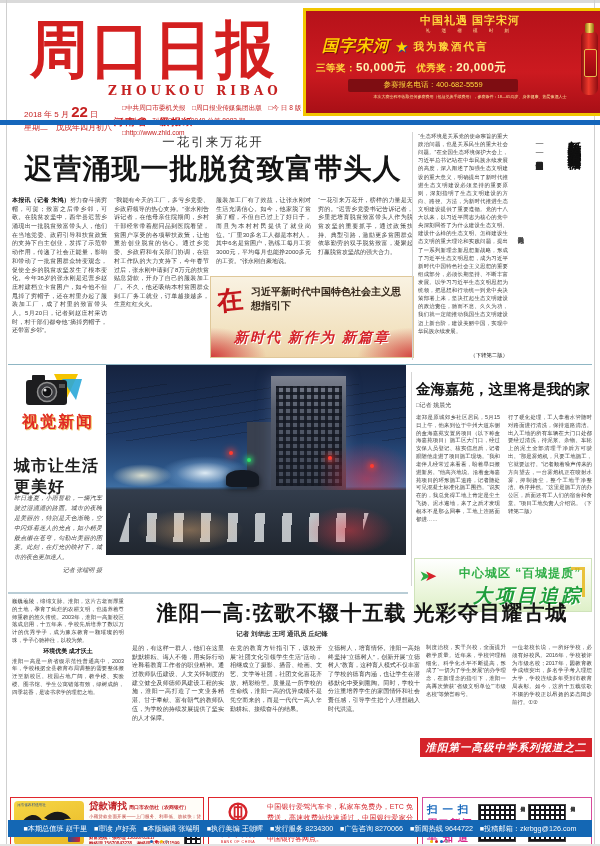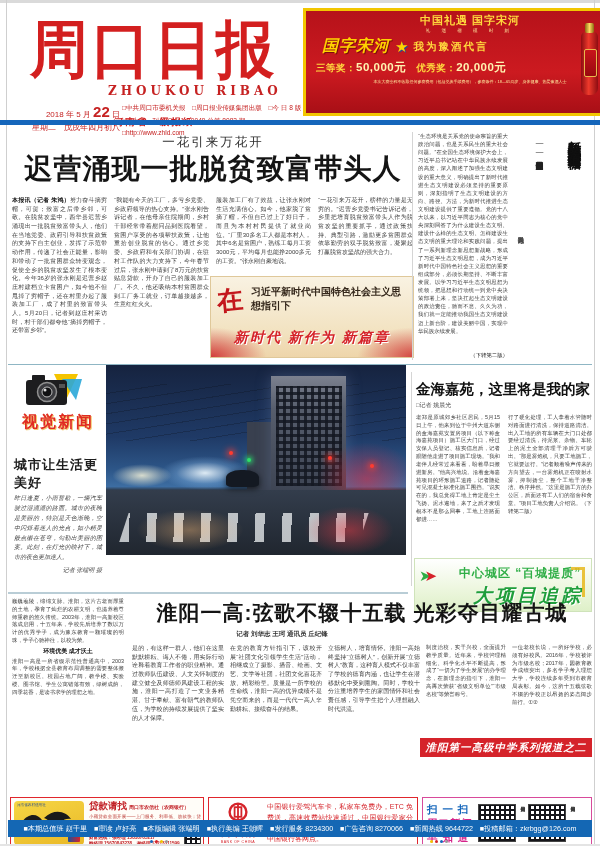--- a/index.html
+++ b/index.html
@@ -7,21 +7,21 @@
   body { font-family:"Liberation Sans","DejaVu Sans",sans-serif; background:#f7f7f5; position:relative; overflow:hidden; }
   .abs { position:absolute; }
   .page { position:absolute; inset:0; background:#fff; }
   .edge { position:absolute; top:0; bottom:0; width:1px; background:#cfcfcf; }
   .top-artifact { position:absolute; left:0; top:0; width:600px; height:3px; background:#dadada; }
   .bottom-artifact { position:absolute; left:0; bottom:0; width:600px; height:2px; background:#e4e4e4; }
 
   
   .mast-title { left:30px; top:8px; width:260px; font-family:"DejaVu Serif","Liberation Serif",serif; font-size:58px; font-weight:bold; color:#d31f1f; letter-spacing:4px; transform:scaleY(1.08); transform-origin:top left; }
   .mast-pinyin { left:108px; top:84px; font-family:"DejaVu Serif",serif; font-size:12px; font-weight:bold; color:#c62222; letter-spacing:4px; }
-  .date-block { left:12px; top:101px; width:108px; color:#c62222; font-size:8px; line-height:1.4;text-align:right; }
+  .date-block { left:24px; top:101px; width:108px; color:#c62222; font-size:8px; line-height:1.4; }
   .date-day { font-size:15px; font-weight:bold; }
   .info-block { left:122px; top:102px; width:180px; color:#c62222; font-size:6.6px; line-height:1.9; }
   .grade-row { left:8px; top:116px; width:292px; display:flex; align-items:center; gap:6px; }
   .grade-bar { flex:1; height:3px; background:#2a56a5; }
   .grade-label { font-size:9.5px; font-weight:bold; color:#cf1e1e; letter-spacing:2px; }
 
   
   .top-ad { left:303px; top:8px; width:334px; height:108px; border:3px solid #f2c600; background:linear-gradient(180deg,#b6121a,#cc1a20 60%,#a80f16); color:#ffd83d; overflow:hidden; }
   .ad-h1 { text-align:center; font-size:11px; font-weight:bold; margin-top:2px; letter-spacing:1px; }
   .ad-h2 { text-align:center; font-size:4.5px; letter-spacing:5px; color:#ffe9a0; }
@@ -68,21 +68,21 @@
   .eco-byline { position:absolute; left:98px; top:102px; height:90px; font-size:6.3px; color:#444; }
   .eco-body { position:absolute; left:0; top:2px; width:90px; height:218px; font-size:5.4px; line-height:1.5; text-align:justify; color:#3a3a3a; overflow:hidden; }
   .eco-jump { position:absolute; left:0; top:222px; width:90px; text-align:right; font-size:5.4px; color:#222; }
   .vdiv1 { left:412px; top:132px; width:1px; height:228px; background:#d5d5d5; }
   .hline1 { left:8px; top:364px; width:584px; height:1px; background:#8fb6c4; }
 
   
   .visual { left:12px; top:368px; width:396px; height:220px; }
   .cam-wrap { position:absolute; left:12px; top:2px; width:62px; height:40px; }
   .visual-logo { position:absolute; left:10px; top:44px; font-size:16px; font-weight:bold; color:#e02b22; letter-spacing:2px; text-shadow:1px 1px 0 #f2c96f; font-family:"DejaVu Serif",serif; }
-  .visual-title { position:absolute; left:2px; top:88px; width:92px; font-size:13px; font-weight:bold; color:#1d1d1d; letter-spacing:1px; }
+  .visual-title { position:absolute; left:2px; top:88px; width:92px; font-size:16px; font-weight:bold; color:#1d1d1d; letter-spacing:1px; }
   .visual-caption { position:absolute; left:2px; top:126px; width:88px; font-size:6px; font-style:italic; color:#474747; line-height:1.65; text-align:justify; }
   .visual-credit { text-align:right; margin-top:3px; font-style:italic; }
   .photo { position:absolute; left:94px; top:-3px; width:300px; height:190px; overflow:hidden; background:linear-gradient(180deg,#16233f 0%,#1f3a66 38%,#2d5688 55%,#3d6da2 64%,#2c3542 66%,#232a35 100%); }
   .ph-bldg { position:absolute; left:55%; top:6%; width:25%; height:60%; background:linear-gradient(180deg,#7c818f,#565d6c 30%,#3e4554); box-shadow:0 0 14px rgba(120,140,180,.35); }
   .ph-bldg:before { content:""; position:absolute; inset:8% 6% 4% 6%; background-image:repeating-linear-gradient(0deg,rgba(20,24,34,.85) 0 3px,transparent 3px 7px),repeating-linear-gradient(90deg,rgba(20,24,34,.85) 0 3px,transparent 3px 7px); }
   .ph-bldg2 { position:absolute; left:47%; top:30%; width:9%; height:36%; background:#39404f; }
   .ph-wires { position:absolute; left:0; top:10%; width:100%; height:30%; background:repeating-linear-gradient(171deg,transparent 0 9px,rgba(10,14,22,.5) 9px 10px); opacity:.5; }
   .ph-glow1 { position:absolute; left:18%; top:48%; width:30%; height:18%; background:radial-gradient(ellipse,rgba(240,250,255,.9),rgba(160,210,255,.25) 45%,transparent 70%); }
   .ph-glow2 { position:absolute; left:2%; top:52%; width:20%; height:12%; background:radial-gradient(ellipse,rgba(255,250,220,.8),transparent 70%); }
   .ph-redglow { position:absolute; right:-4%; top:40%; width:34%; height:40%; background:radial-gradient(ellipse,rgba(230,40,60,.55),transparent 68%); }
@@ -187,20 +187,21 @@
     <div class="ad-h1">中国礼遇 国字宋河</div>
     <div class="ad-h2">礼 遇 楷 模 时 刻</div>
     <div class="ad-brandrow">
       <span class="ad-brand">国字宋河</span>
       <span class="ad-star">★</span>
       <span class="ad-slogan">我为豫酒代言</span>
     </div>
     <div class="ad-prizes">
       <div><span>三等奖：</span><b>50,000元</b>　<span>优秀奖：</span><b>20,000元</b></div>
     </div>
+    <div class="ad-hotline">参赛报名电话：400-682-5559</div>
     <div class="ad-fine">
       <div>本次大赛全程不收取任何参赛费用（包括兑换手续费用），参赛条件：18—65周岁、身体健康、热爱豫酒人士</div>
 
     </div>
     <div class="ad-bottle"></div>
     <div class="qr ad-qr1"></div>
     <div class="qr ad-qr2"></div>
   </div>
 
   <div class="abs blue-rule"></div>

